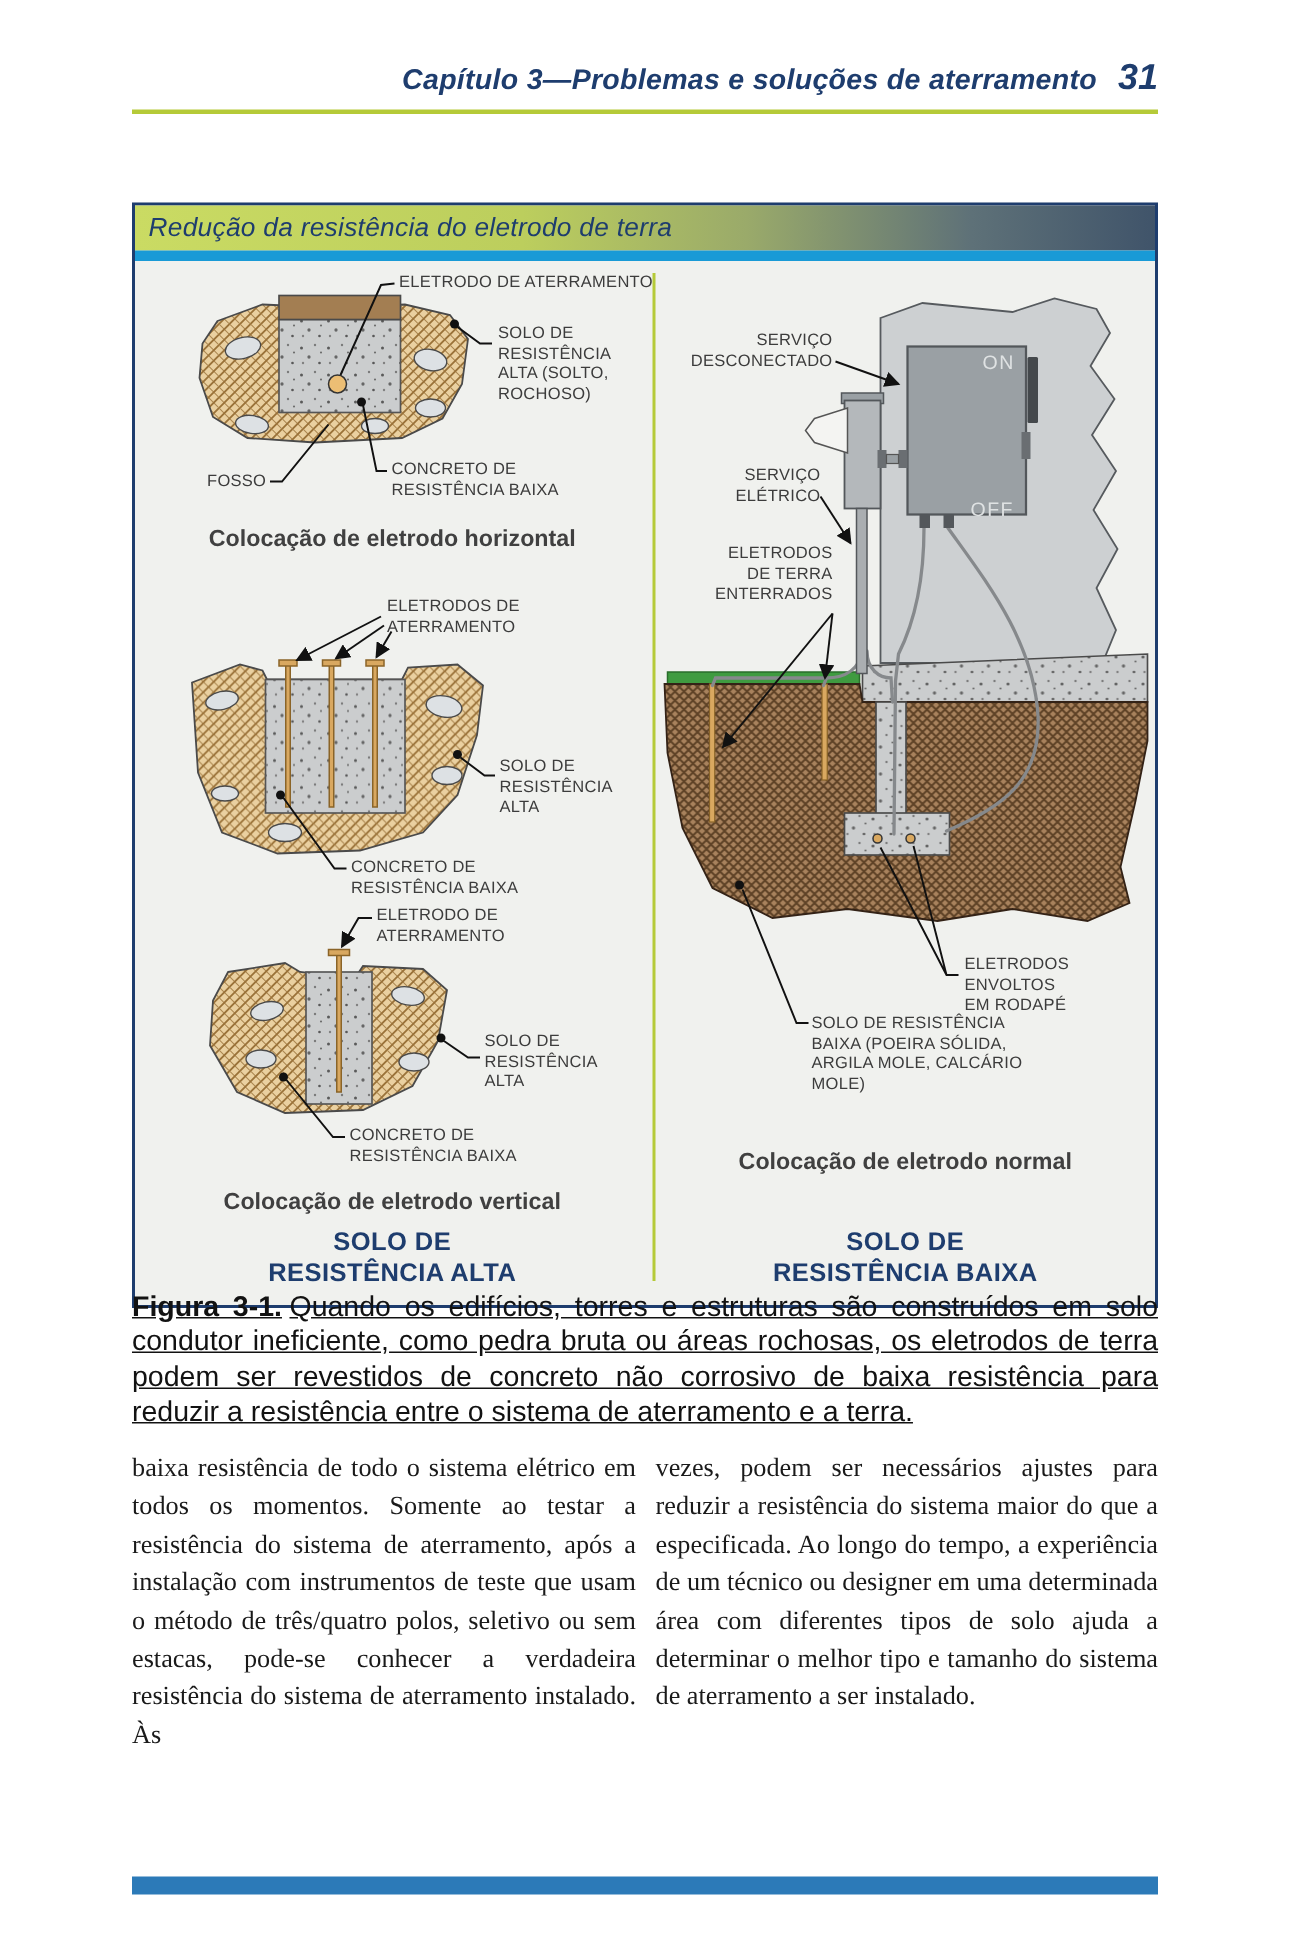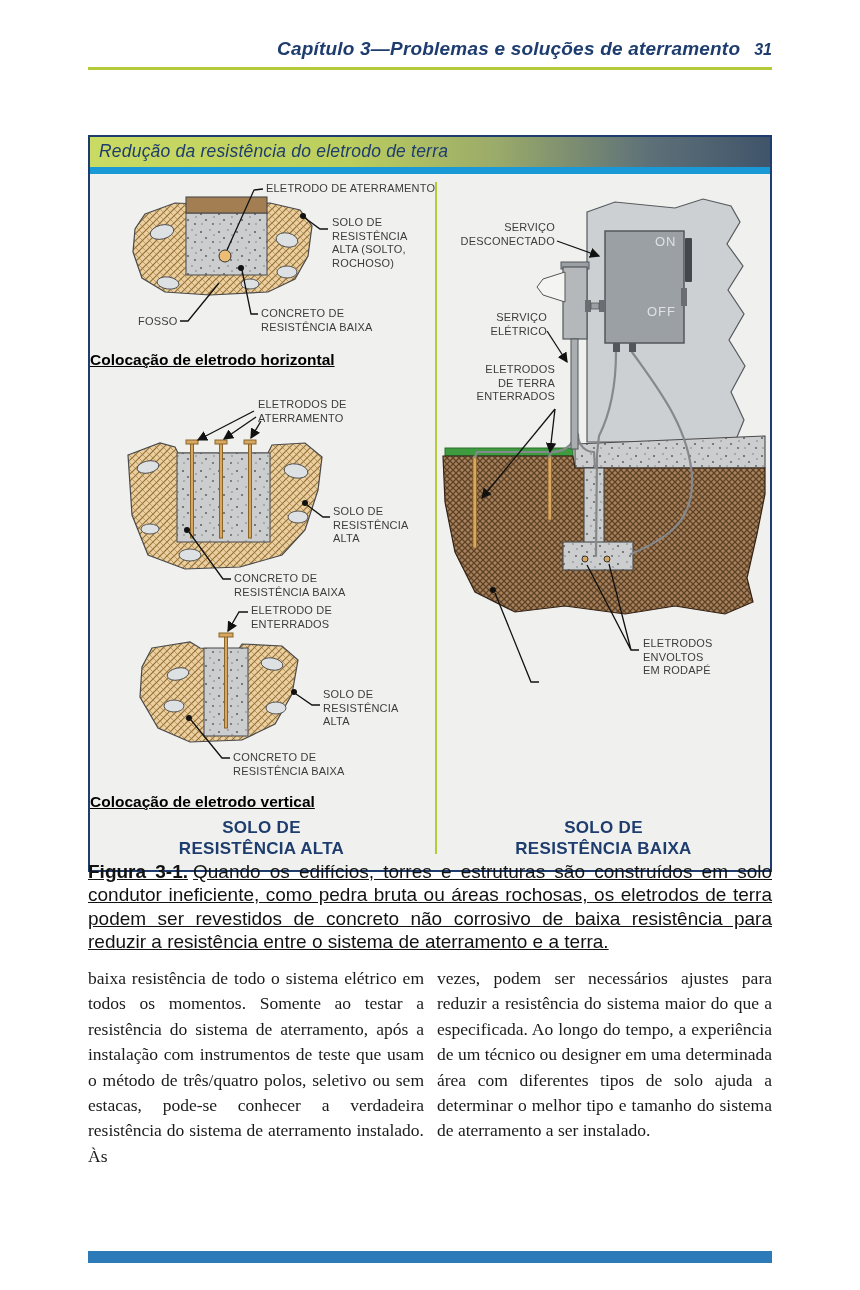--- a/index.html
+++ b/index.html
@@ -8,21 +8,21 @@
     width:860px; height:1290px; position:relative; overflow:hidden;
     font-family:"Liberation Sans", sans-serif;
   }
   
   .header {
     position:absolute; left:88px; top:38px; width:684px;
     text-align:right; color:#1e3d6e; font-style:italic;
     border-bottom:3px solid #b5ca38; padding-bottom:7px;
   }
   .header .h-title { font-size:19px; font-weight:600; letter-spacing:.2px;margin-top:36px; }
-  .header .h-num   { font-size:16px; font-weight:800; margin-left:14px; }
+  .header .h-num   { font-size:24px; font-weight:800; margin-left:14px; }
 
   
   .figure {
     position:absolute; left:88px; top:135px; width:684px; height:737px;
     border:2px solid #1e3d6e; background:#f0f1ee;
   }
   .fig-title {
     height:30px; line-height:29px; padding-left:9px;
     color:#1e3d6e; font-style:italic; font-weight:normal; font-size:17.5px; letter-spacing:.2px;
     background:linear-gradient(90deg,#cadb63 0%,#bcce5d 38%,#9aaa6a 60%,#5e7178 82%,#40546a 100%);
@@ -33,22 +33,22 @@
 
   .diag { position:absolute; }
   .diag svg { position:absolute; left:0; top:0; }
 
   .lbl {
     position:absolute; font-size:11px; line-height:13.5px; color:#3c3c3c;
     white-space:pre-line; letter-spacing:.2px;
   }
   .lbl.ctr { text-align:right; }
   .cap {
-    position:absolute; width:343px; text-align:left;
-    color:#000000; font-weight:bold; font-size:15.5px;text-decoration:underline;
+    position:absolute; width:343px; text-align:center;
+    color:#404040; font-weight:bold; font-size:15.5px;
   }
   .foot {
     position:absolute; width:343px; text-align:center; white-space:pre-line;
     color:#1e3d6e; font-weight:bold; font-size:17px; line-height:21px; letter-spacing:.3px;
   }
   .onoff { position:absolute; font-size:13px; color:#dfe2e3; letter-spacing:1px; }
 
   
   .figcap {
     position:absolute; left:88px; top:860px; width:684px;
@@ -190,21 +190,21 @@
           <rect x="134.5" y="33" width="3" height="93"></rect>
             <rect x="129" y="31" width="14" height="4"></rect>
         </g>
         <path d="M158,10 L149,10 L138,29" fill="none" stroke="#111" stroke-width="1.3" marker-end="url(#arr3)"></path>
         <circle cx="204" cy="90" r="3" fill="#111"></circle>
         <path d="M206,92 L222,103 L230,103" fill="none" stroke="#111" stroke-width="1.3"></path>
         <circle cx="99" cy="116" r="3" fill="#111"></circle>
         <path d="M101,118 L132,156 L140,156" fill="none" stroke="#111" stroke-width="1.3"></path>
       </svg>
       <div class="lbl" style="left:161px;top:2px;">ELETRODO DE
-ENTERRADOS</div>
+ATERRAMENTO</div>
       <div class="lbl" style="left:233px;top:86px;">SOLO DE
 RESISTÊNCIA
 ALTA</div>
       <div class="lbl" style="left:143px;top:149px;">CONCRETO DE
 RESISTÊNCIA BAIXA</div>
     </div>
     <div class="cap" style="left:0;top:619px;">Colocação de eletrodo vertical</div>
     <div class="foot" style="left:0;top:643px;">SOLO DE
 RESISTÊNCIA ALTA</div>
 
@@ -257,32 +257,37 @@
 
         <path d="M122,59 L164,74" fill="none" stroke="#111" stroke-width="1.3" marker-end="url(#arrR)"></path>
         <path d="M112,149 L132,180" fill="none" stroke="#111" stroke-width="1.3" marker-end="url(#arrR)"></path>
         <path d="M120,227 L115,270" fill="none" stroke="#111" stroke-width="1.3" marker-end="url(#arrR)"></path>
         <path d="M120,227 L47,316" fill="none" stroke="#111" stroke-width="1.3" marker-end="url(#arrR)"></path>
         <path d="M204,468 L196,468 L152,383 M196,468 L174,382" fill="none" stroke="#111" stroke-width="1.3"></path>
         <circle cx="58" cy="408" r="3" fill="#111"></circle>
         <path d="M60,411 L96,500 L104,500" fill="none" stroke="#111" stroke-width="1.3"></path>
       </svg>
       <div class="onoff" style="left:220px;top:52px;">ON</div>
-      <div class="onoff" style="left:212px;top:122px;">OFF</div>
+      <div class="onoff" style="left:212px;top:150px;">OFF</div>
       <div class="lbl ctr" style="left:18px;top:39px;width:102px;">SERVIÇO
 DESCONECTADO</div>
       <div class="lbl ctr" style="left:34px;top:129px;width:78px;">SERVIÇO
 ELÉTRICO</div>
       <div class="lbl ctr" style="left:14px;top:181px;width:106px;">ELETRODOS
 DE TERRA
 ENTERRADOS</div>
       <div class="lbl" style="left:208px;top:455px;width:112px;">ELETRODOS
 ENVOLTOS
 EM RODAPÉ</div>
-    </div>
+      <div class="lbl" style="left:106px;top:494px;width:172px;">SOLO DE RESISTÊNCIA
+BAIXA (POEIRA SÓLIDA,
+ARGILA MOLE, CALCÁRIO
+MOLE)</div>
+    </div>
+    <div class="cap" style="left:343px;top:592px;width:341px;">Colocação de eletrodo normal</div>
     <div class="foot" style="left:343px;top:643px;width:341px;">SOLO DE
 RESISTÊNCIA BAIXA</div>
   </div>
 </div>
 
 <p class="figcap"><span class="fc-label">Figura 3-1.</span><span>Quando os edifícios, torres e estruturas são construídos em solo condutor ineficiente, como pedra bruta ou áreas rochosas, os eletrodos de terra podem ser revestidos de concreto não corrosivo de baixa resistência para reduzir a resistência entre o sistema de aterramento e a terra.</span></p>
 
 <p class="bodycol col1">baixa resistência de todo o sistema elétrico em todos os momentos. Somente ao testar a resistência do sistema de aterramento, após a instalação com instrumentos de teste que usam o método de três/quatro polos, seletivo ou sem estacas, pode-se conhecer a verdadeira resistência do sistema de aterramento instalado. Às</p>
 <p class="bodycol col2">vezes, podem ser necessários ajustes para reduzir a resistência do sistema maior do que a especificada. Ao longo do tempo, a experiência de um técnico ou designer em uma determinada área com diferentes tipos de solo ajuda a determinar o melhor tipo e tamanho do sistema de aterramento a ser instalado.</p>
 

